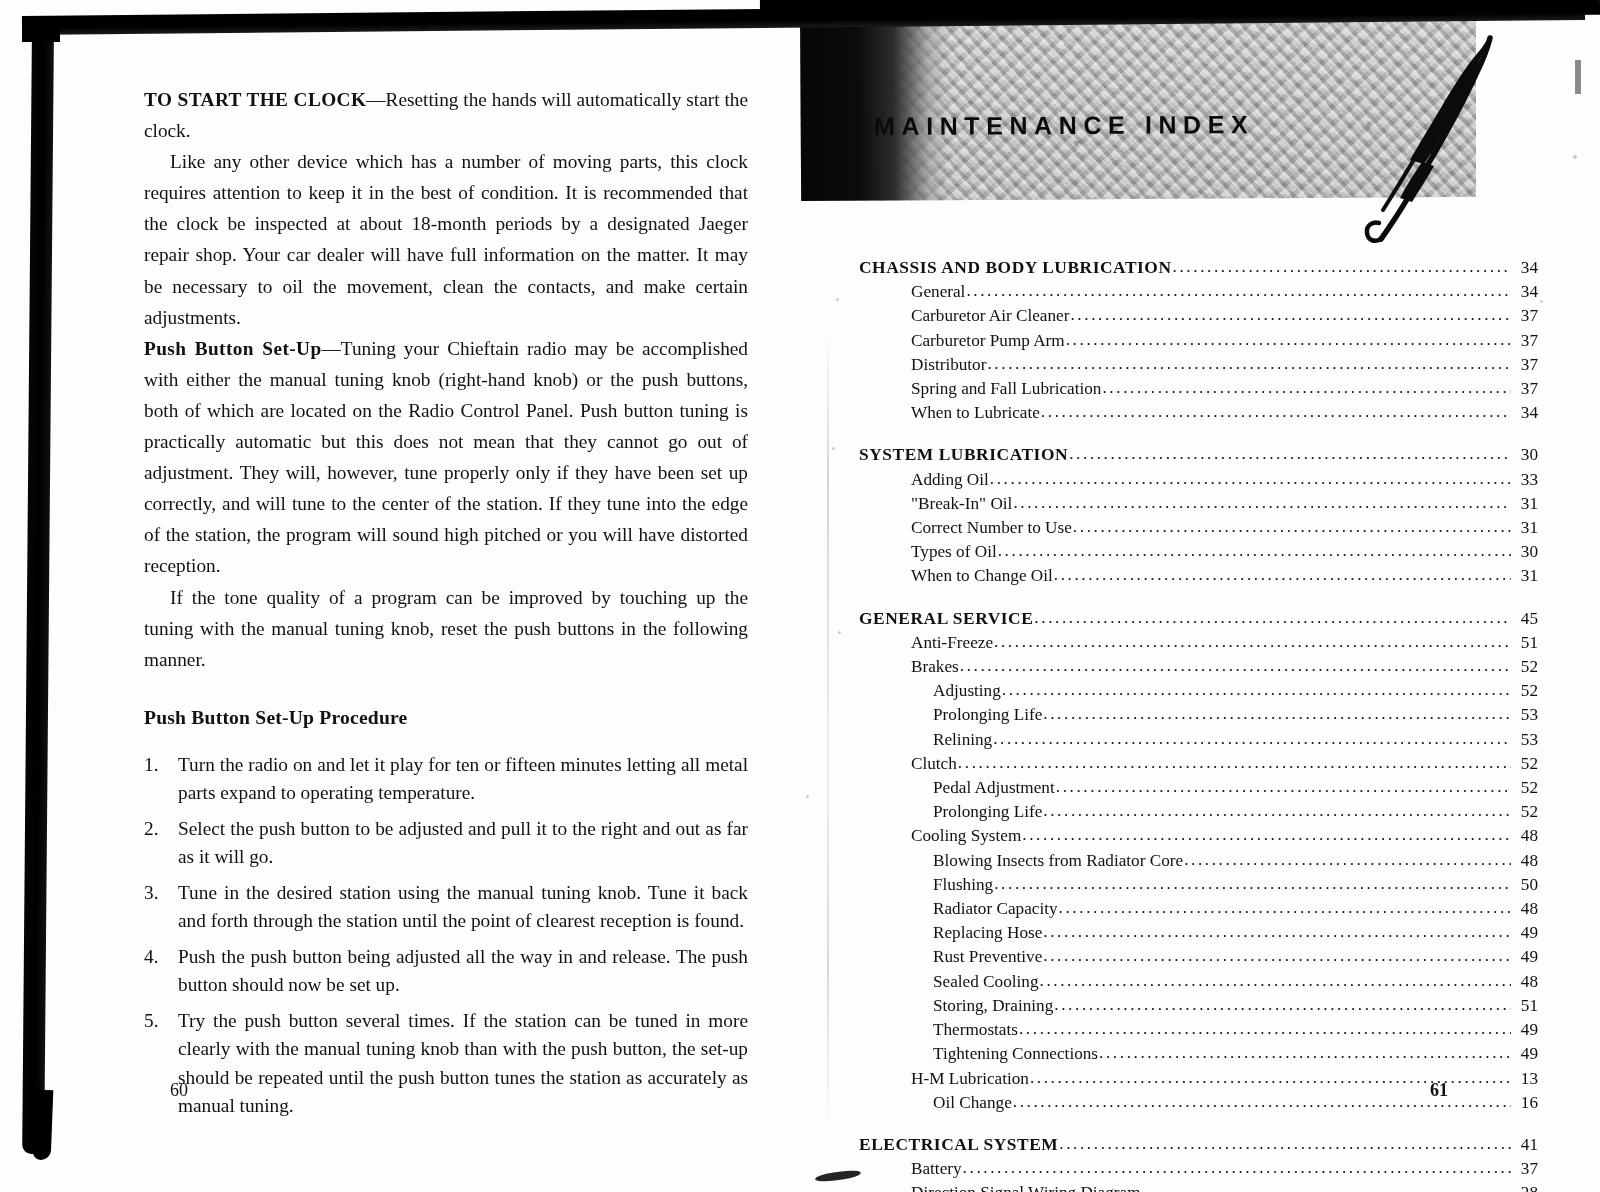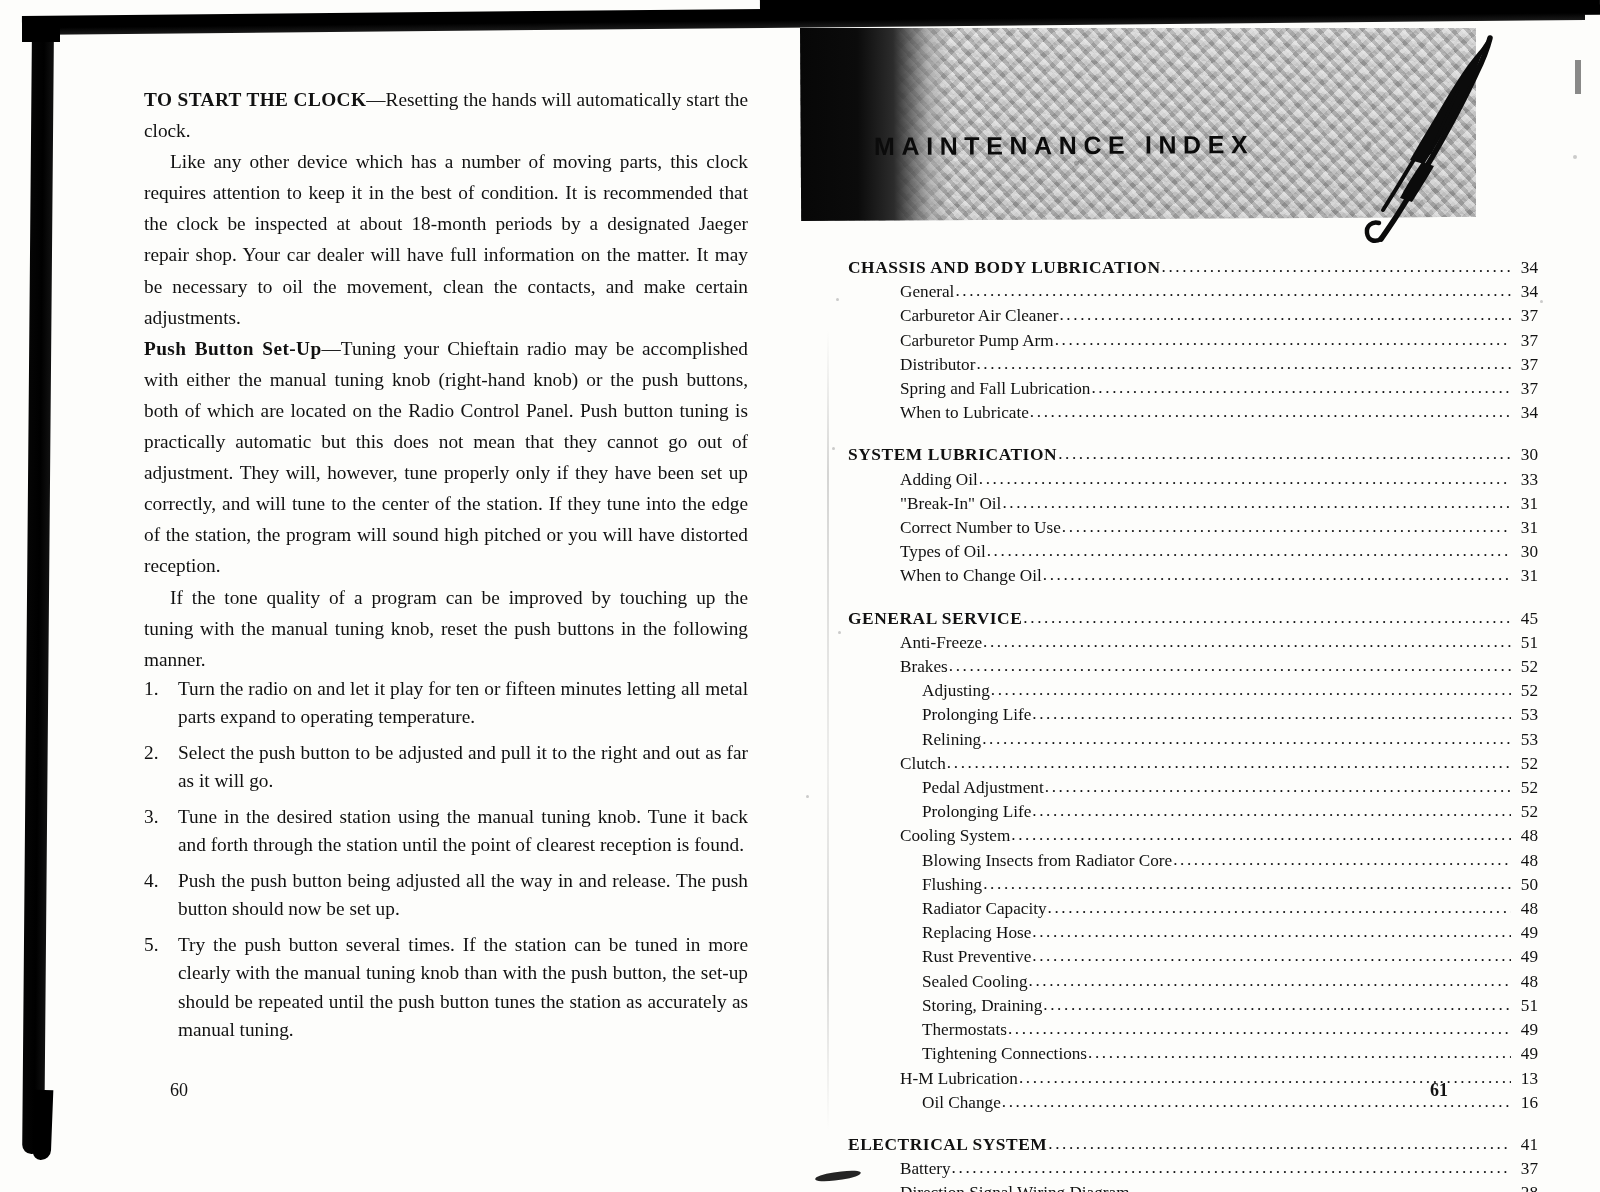--- a/index.html
+++ b/index.html
@@ -86,21 +86,21 @@
   .numitem .num{width:34px;flex:0 0 34px;}
   .numitem .txt{flex:1 1 auto;text-align:justify;}
   .folio-left{
     position:absolute;left:144px;top:1080px;font-size:18px;color:#111;margin-left:26px;
   }
 
   
   #right-page{position:absolute;left:790px;top:0;width:810px;height:1192px;z-index:4;}
 
   .banner-wrap{
-    position:absolute;left:10px;top:28px;width:676px;height:193px;
+    position:absolute;left:10px;top:8px;width:676px;height:193px;
     overflow:hidden;
   }
   .banner{
     position:absolute;left:0;top:0;width:790px;height:193px;
     background:
       repeating-linear-gradient(48deg, rgba(255,255,255,.40) 0 3px, rgba(130,130,130,.30) 3px 7px, rgba(255,255,255,.22) 7px 11px),
       repeating-linear-gradient(-42deg, rgba(255,255,255,.30) 0 4px, rgba(110,110,110,.26) 4px 9px, rgba(245,245,245,.18) 9px 13px),
       repeating-linear-gradient(12deg, rgba(90,90,90,.16) 0 6px, rgba(220,220,220,.20) 6px 14px),
       linear-gradient(180deg,#b9b9b9 0%,#b2b2b2 40%,#a8a8a8 100%);
     transform:rotate(-0.35deg);
@@ -130,21 +130,21 @@
   }
   .arrow-mark{
     position:absolute;left:548px;top:30px;width:170px;height:220px;
     z-index:5;pointer-events:none;
   }
 
   .index{
     position:absolute;left:58px;top:255px;width:690px;
     font-size:17.2px;color:#111;
   }
-  .idx-group{margin-bottom:17px;}
+  .idx-group{margin-bottom:17px;margin-left:11px;}
   .idx-group:last-child{margin-bottom:0;}
   .idx-row{
     display:flex;align-items:baseline;
     line-height:24.2px;white-space:nowrap;
   }
   .idx-row .label{flex:0 0 auto;}
   .idx-row .leader{
     flex:1 1 auto;margin:0 1px 0 1px;
     overflow:hidden;
     font-size:17.2px;letter-spacing:2.6px;
@@ -182,20 +182,21 @@
       <p><span class="runhead">TO START THE CLOCK</span><span>—Resetting the hands will automatically start the clock.</span></p>
 
       <p class="p-indent">Like any other device which has a number of moving parts, this clock requires attention to keep it in the best of condition. It is recommended that the clock be inspected at about 18-month periods by a designated Jaeger repair shop. Your car dealer will have full information on the matter. It may be necessary to oil the movement, clean the contacts, and make certain adjustments.</p>
 
 
 
       <p><span class="runhead">Push Button Set-Up</span><span>—Tuning your Chieftain radio may be accomplished with either the manual tuning knob (right-hand knob) or the push buttons, both of which are located on the Radio Control Panel. Push button tuning is practically automatic but this does not mean that they cannot go out of adjustment. They will, however, tune properly only if they have been set up correctly, and will tune to the center of the station. If they tune into the edge of the station, the program will sound high pitched or you will have distorted reception.</span></p>
 
       <p class="p-indent">If the tone quality of a program can be improved by touching up the tuning with the manual tuning knob, reset the push buttons in the following manner.</p>
 
+      <div class="sub-head">Push Button Set-Up Procedure</div>
 
       <div class="numlist">
         <div class="numitem">
           <span class="num">1.</span>
           <span class="txt">Turn the radio on and let it play for ten or fifteen minutes letting all metal parts expand to operating temperature.</span>
         </div>
         <div class="numitem">
           <span class="num">2.</span>
           <span class="txt">Select the push button to be adjusted and pull it to the right and out as far as it will go.</span>
         </div>

